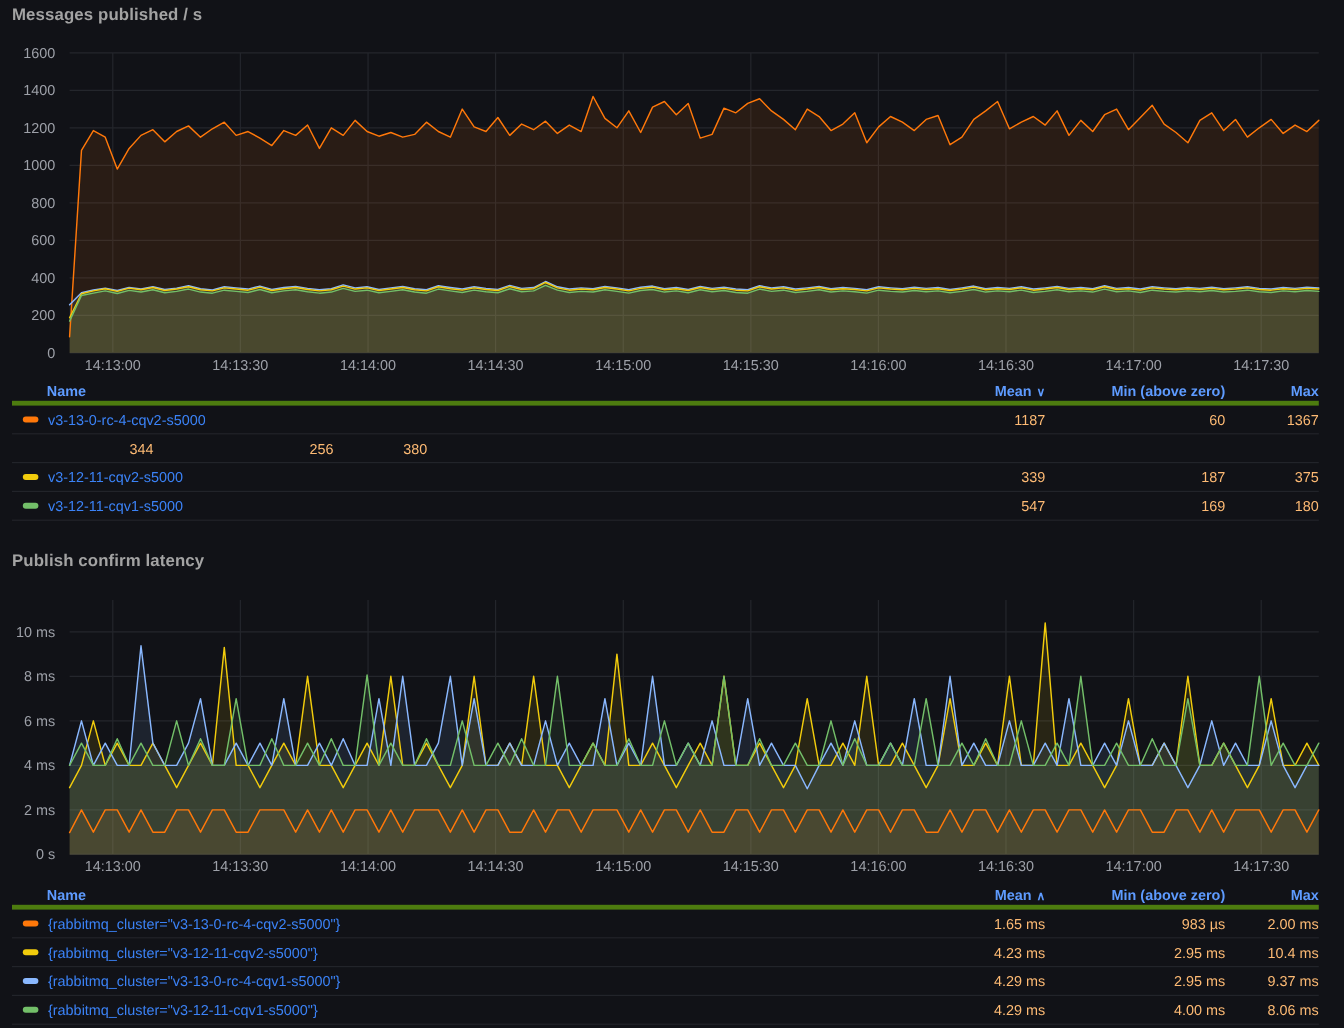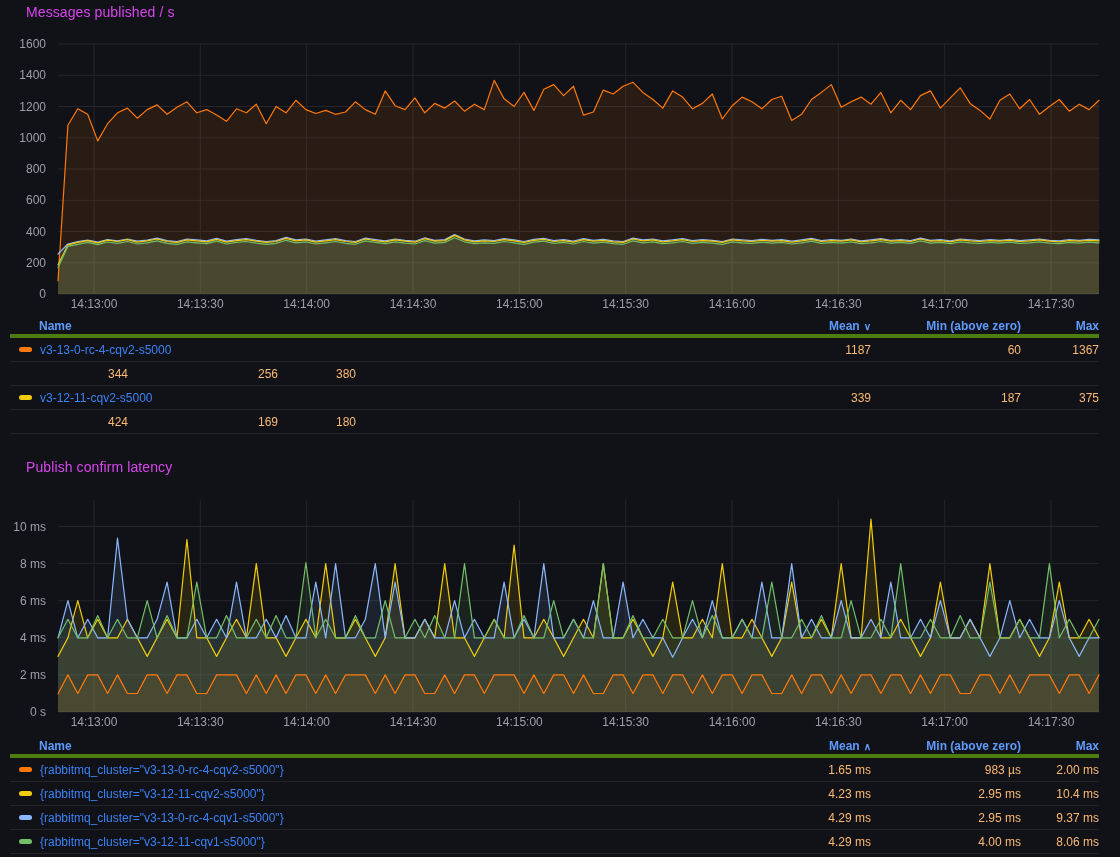--- a/index.html
+++ b/index.html
@@ -1,21 +1,21 @@
 <!DOCTYPE html>
 <html><head>
 <meta charset="utf-8">
 <style>
   * { margin:0; padding:0; box-sizing:border-box; }
   html,body { background:#111217; }
   body { font-family:"Liberation Sans", sans-serif; }
   .page { position:relative; width:1120px; height:857px; background:#111217; overflow:hidden; }
   .panel { position:absolute; left:0; width:1120px; }
-  .panel-title { position:absolute; left:10px; top:4px; font-size:14px; font-weight:400;
-                 color:#d946ef; letter-spacing:.1px; cursor:pointer;margin-left:16px; }
+  .panel-title { position:absolute; left:10px; top:4px; font-size:14px; font-weight:700;
+                 color:#a3a3a3; letter-spacing:.1px; cursor:pointer; }
   svg.chart { position:absolute; left:0; top:0; display:block; }
   svg.chart .grid { stroke:#24262c; stroke-width:1; }
   svg.chart text { font-family:"Liberation Sans", sans-serif; font-size:12px; fill:#9da0a8; }
   .legend { position:absolute; left:10px; right:21px; font-size:12px; }
   .lrow { display:flex; align-items:center; height:24px; border-bottom:1px solid #22242a; }
   .lrow.lhead { height:21px; border-bottom:4px solid #4d7c0f; color:#5e9bff; font-weight:700; }
   .lname { flex:1; display:flex; align-items:center; min-width:0; color:#3b82f6; }
   .lhead .lname { padding-left:29px; }
   .lhead .lcell, .lhead .lname { color:#5e9bff; cursor:pointer; }
   .lcell { text-align:right; color:#fdba74; white-space:nowrap; }
@@ -108,21 +108,25 @@
       <div class="lrow">
         <div class="lname">
             <span class="swatch" style="background: rgb(242, 204, 12);"></span>
             <span class="series-name">v3-12-11-cqv2-s5000</span>
           </div>
         <div class="lcell col-mean">339</div>
         <div class="lcell col-min">187</div>
         <div class="lcell col-max">375</div>
       </div>
       <div class="lrow">
-        <div class="lcell col-mean">424</div>
+        <div class="lname">
+            <span class="swatch" style="background: rgb(115, 191, 105);"></span>
+            <span class="series-name">v3-12-11-cqv1-s5000</span>
+          </div>
+        <div class="lcell col-mean">547</div>
         <div class="lcell col-min">169</div>
         <div class="lcell col-max">180</div>
       </div>
     </div>
   </section>
 
   <section class="panel" style="top:455px; height:402px;padding-left:32px;">
     <h2 class="panel-title">Publish confirm latency</h2>
     <svg class="chart" width="1120" height="285">
         <line x1="58" x2="1099" y1="257.0" y2="257.0" class="grid"></line>

